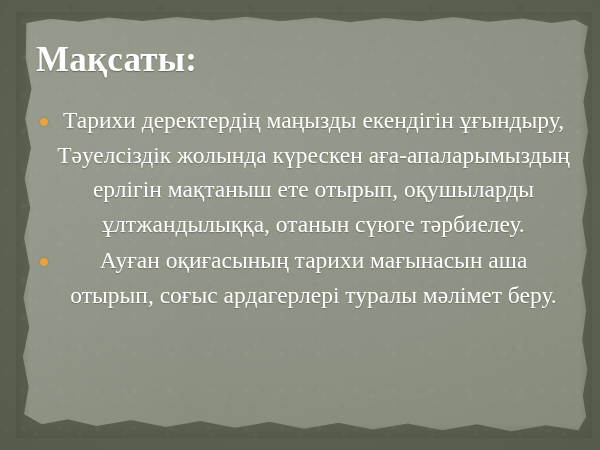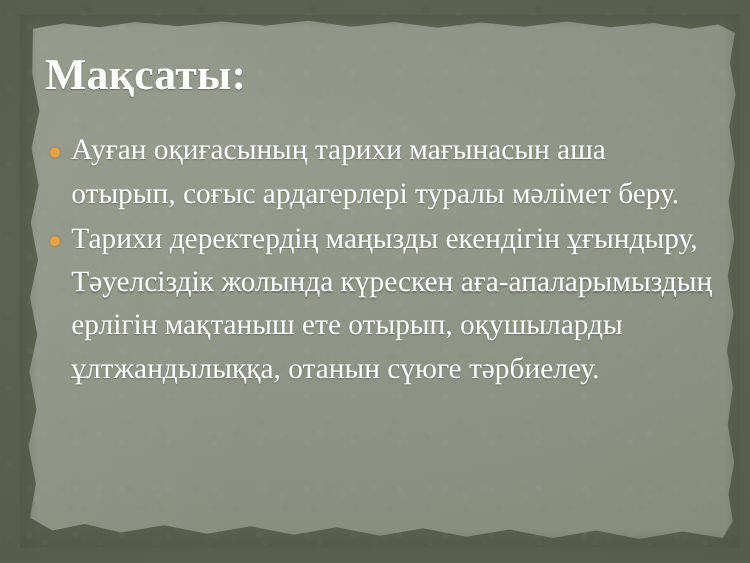--- a/index.html
+++ b/index.html
@@ -96,20 +96,21 @@
     background-size: 37px 37px, 53px 53px, 44px 44px, 61px 61px, 49px 49px, 57px 57px;
   }
 
   
   .content {
     position: absolute;
     left: 0;
     top: 0;
     width: 600px;
     height: 450px;
+    text-align: center;
   }
   .title {
     position: absolute;
     left: 36px;
     top: 42px;
     font-size: 35px;
     line-height: 1.05;
     font-weight: 700;
     color: #ffffff;
     letter-spacing: .2px;
@@ -159,23 +160,23 @@
   </div>
 
   <div class="content">
 
     <div class="title">Мақсаты:</div>
 
     <div class="bullet-list">
 
       <div class="bullet-item">
         <span class="bullet-dot"></span>
-        <span class="bullet-text"> Ауған оқиғасының тарихи мағынасын аша отырып, соғыс ардагерлері туралы мәлімет беру.</span>
+        <span class="bullet-text">Тарихи деректердің маңызды екендігін ұғындыру, Тәуелсіздік жолында күрескен аға-апаларымыздың ерлігін мақтаныш ете отырып, оқушыларды ұлтжандылыққа, отанын сүюге тәрбиелеу.</span>
       </div>
 
       <div class="bullet-item">
         <span class="bullet-dot"></span>
-        <span class="bullet-text">Тарихи деректердің маңызды екендігін ұғындыру, Тәуелсіздік жолында күрескен аға-апаларымыздың ерлігін мақтаныш ете отырып, оқушыларды ұлтжандылыққа, отанын сүюге тәрбиелеу.</span>
+        <span class="bullet-text"> Ауған оқиғасының тарихи мағынасын аша отырып, соғыс ардагерлері туралы мәлімет беру.</span>
       </div>
 
     </div>
   </div>
 </div>
 
 </body></html>

